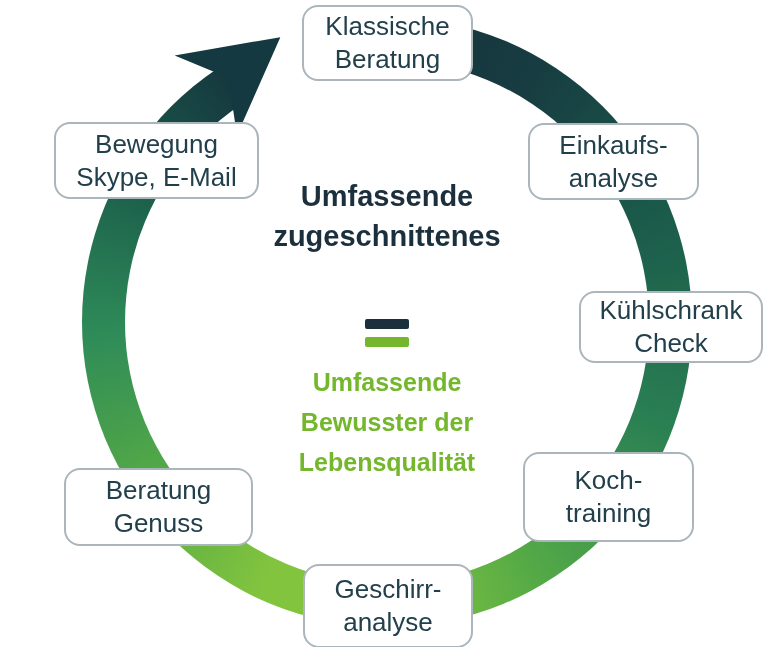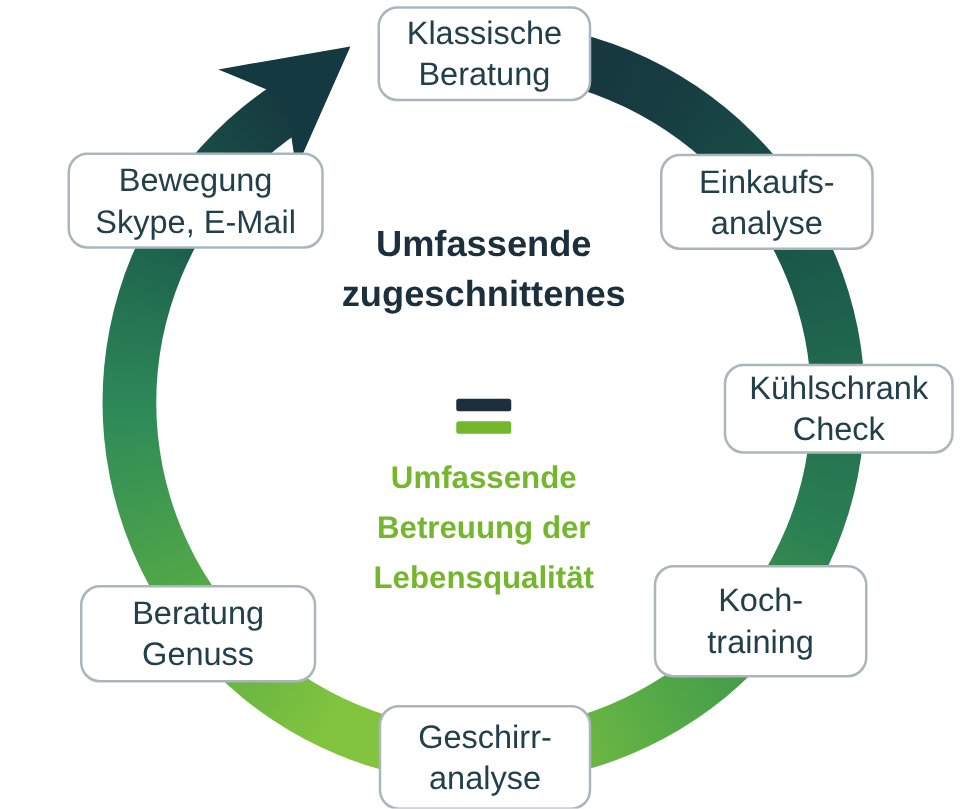--- a/index.html
+++ b/index.html
@@ -111,17 +111,17 @@
     <span>zugeschnittenes</span>
   </div>
 
   <div class="equals">
     <div class="bar dark"></div>
     <div class="bar green"></div>
   </div>
 
   <div class="center-result">
     <span>Umfassende</span>
-    <span>Betreuung der</span>
+    <span>Bewusster der</span>
     <span>Lebensqualität</span>
   </div>
 
 </div>
 
 </body></html>

